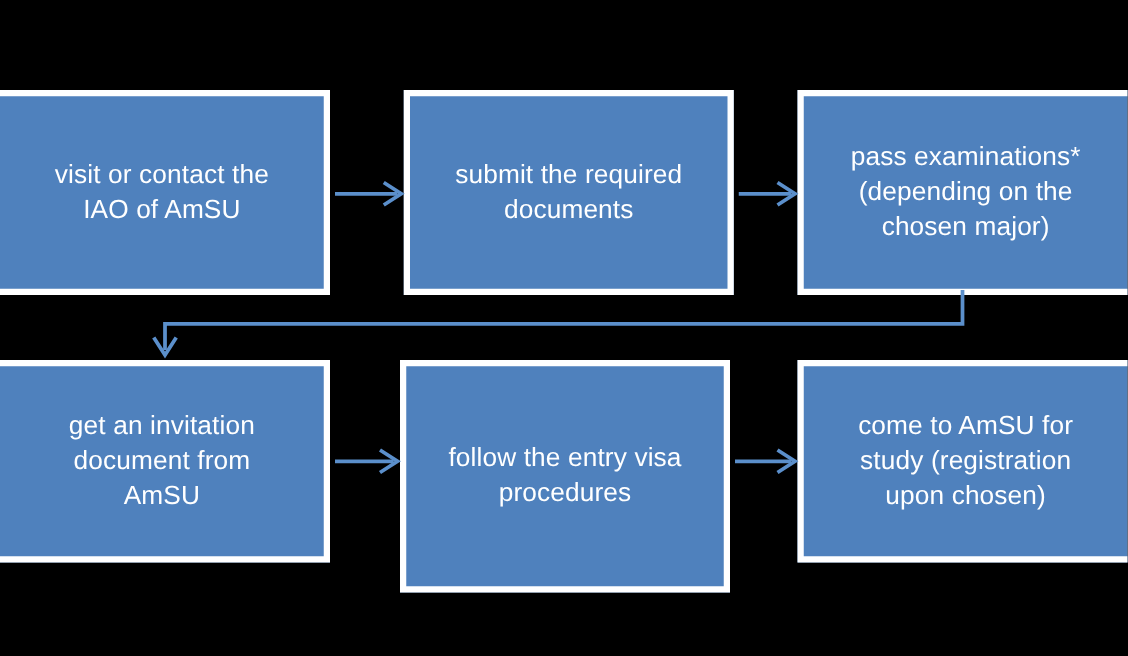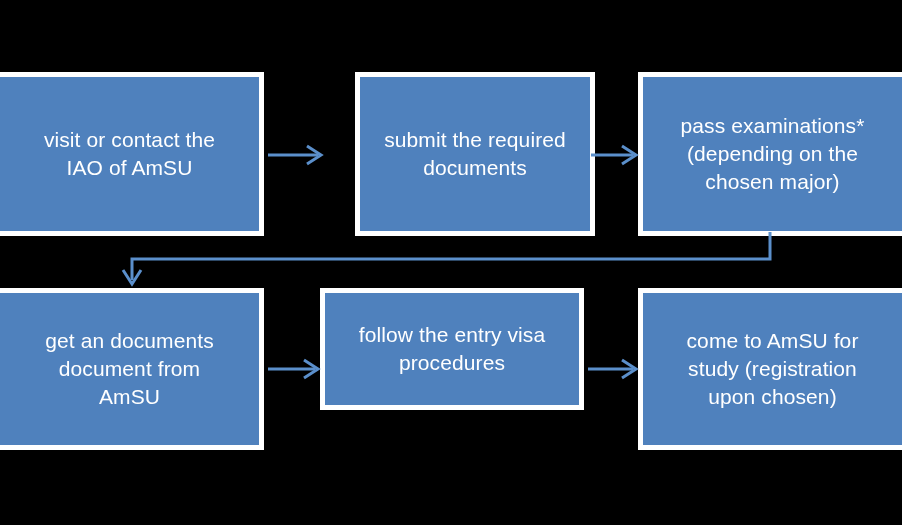--- a/index.html
+++ b/index.html
@@ -33,25 +33,25 @@
     color: #FFFFFF;
     font-size: 21px;
     line-height: 1.33;
     font-family: "Liberation Sans", sans-serif;
     letter-spacing: 0.1px;
     padding: 0 14px;
     white-space: pre-line;
   }
   
   #node-1 { left: -5px;  top: 72px;  width: 269px; height: 164px; }
-  #node-2 { left: 323px; top: 72px;  width: 240px; height: 164px; margin-left: 32px; }
+  #node-2 { left: 323px; top: 72px;  width: 264px; height: 164px; }
   #node-3 { left: 638px; top: 72px;  width: 269px; height: 164px; }
   
   #node-4 { left: -5px;  top: 288px; width: 269px; height: 162px; }
-  #node-5 { left: 320px; top: 288px; width: 264px; height: 122px; }
+  #node-5 { left: 320px; top: 288px; width: 264px; height: 186px; }
   #node-6 { left: 638px; top: 288px; width: 269px; height: 162px; }
 
   #connectors {
     position: absolute;
     left: 0;
     top: 0;
     width: 902px;
     height: 525px;
     pointer-events: none;
   }
@@ -71,21 +71,21 @@
 documents</span>
   </div>
 
   <div class="node" id="node-3">
     <span class="node-label">pass examinations*
 (depending on the
 chosen major)</span>
   </div>
 
   <div class="node" id="node-4">
-    <span class="node-label">get an documents
+    <span class="node-label">get an invitation
 document from
 AmSU</span>
   </div>
 
   <div class="node" id="node-5">
     <span class="node-label">follow the entry visa
 procedures</span>
   </div>
 
   <div class="node" id="node-6">

